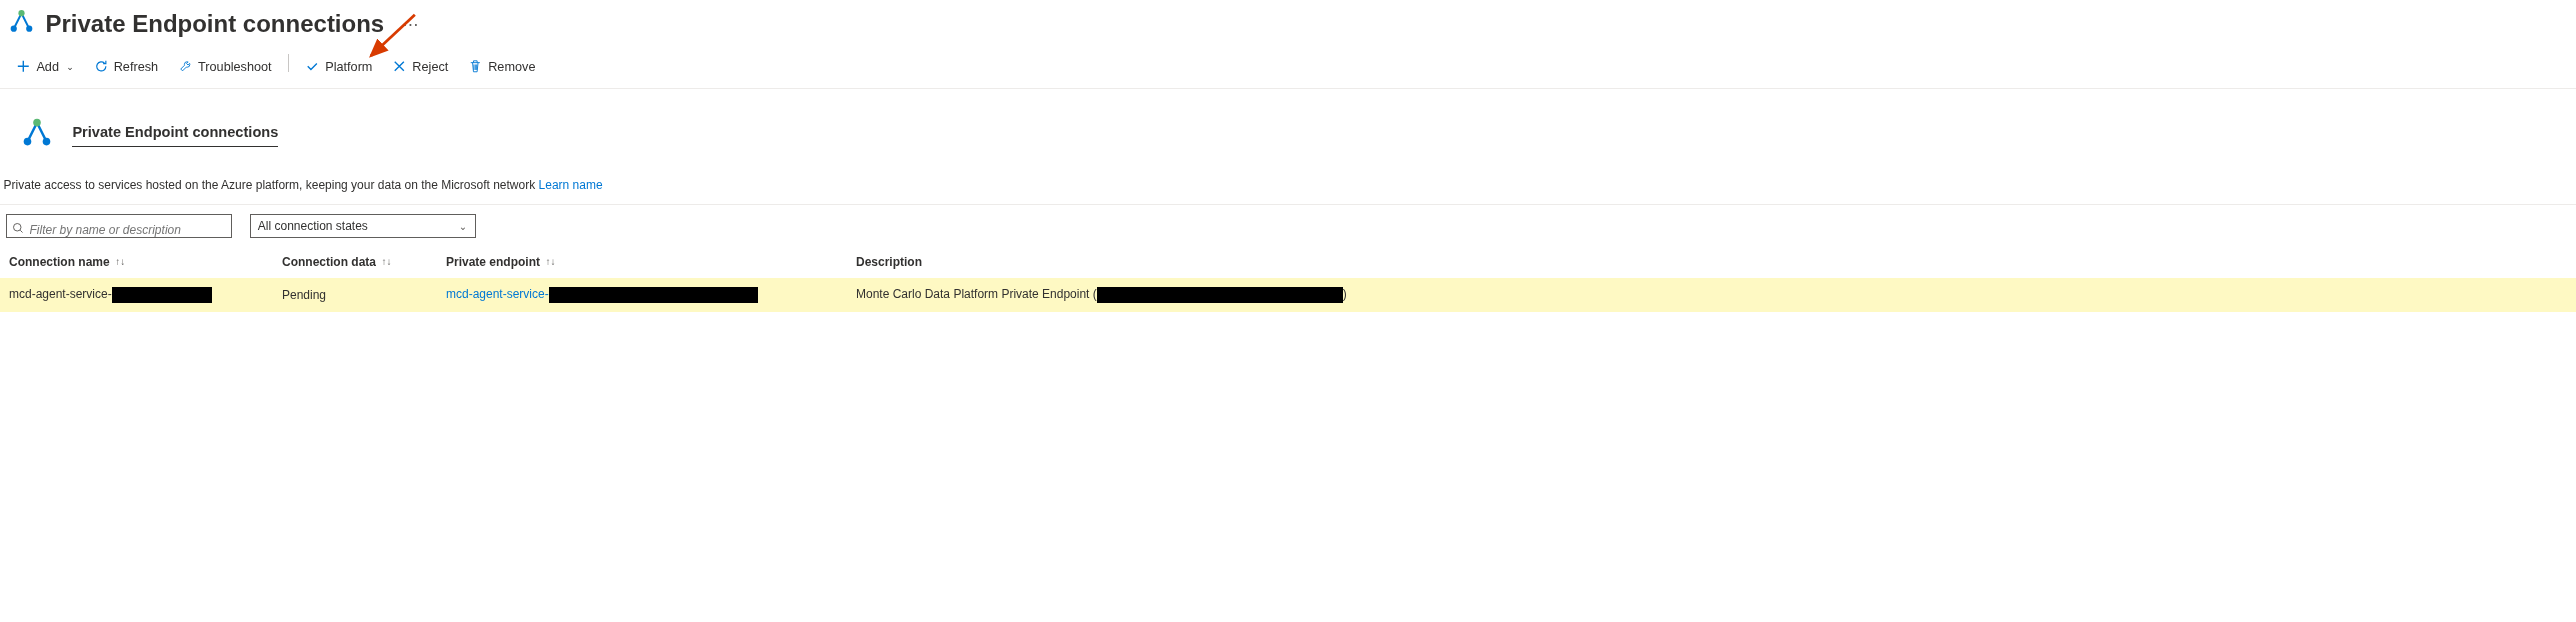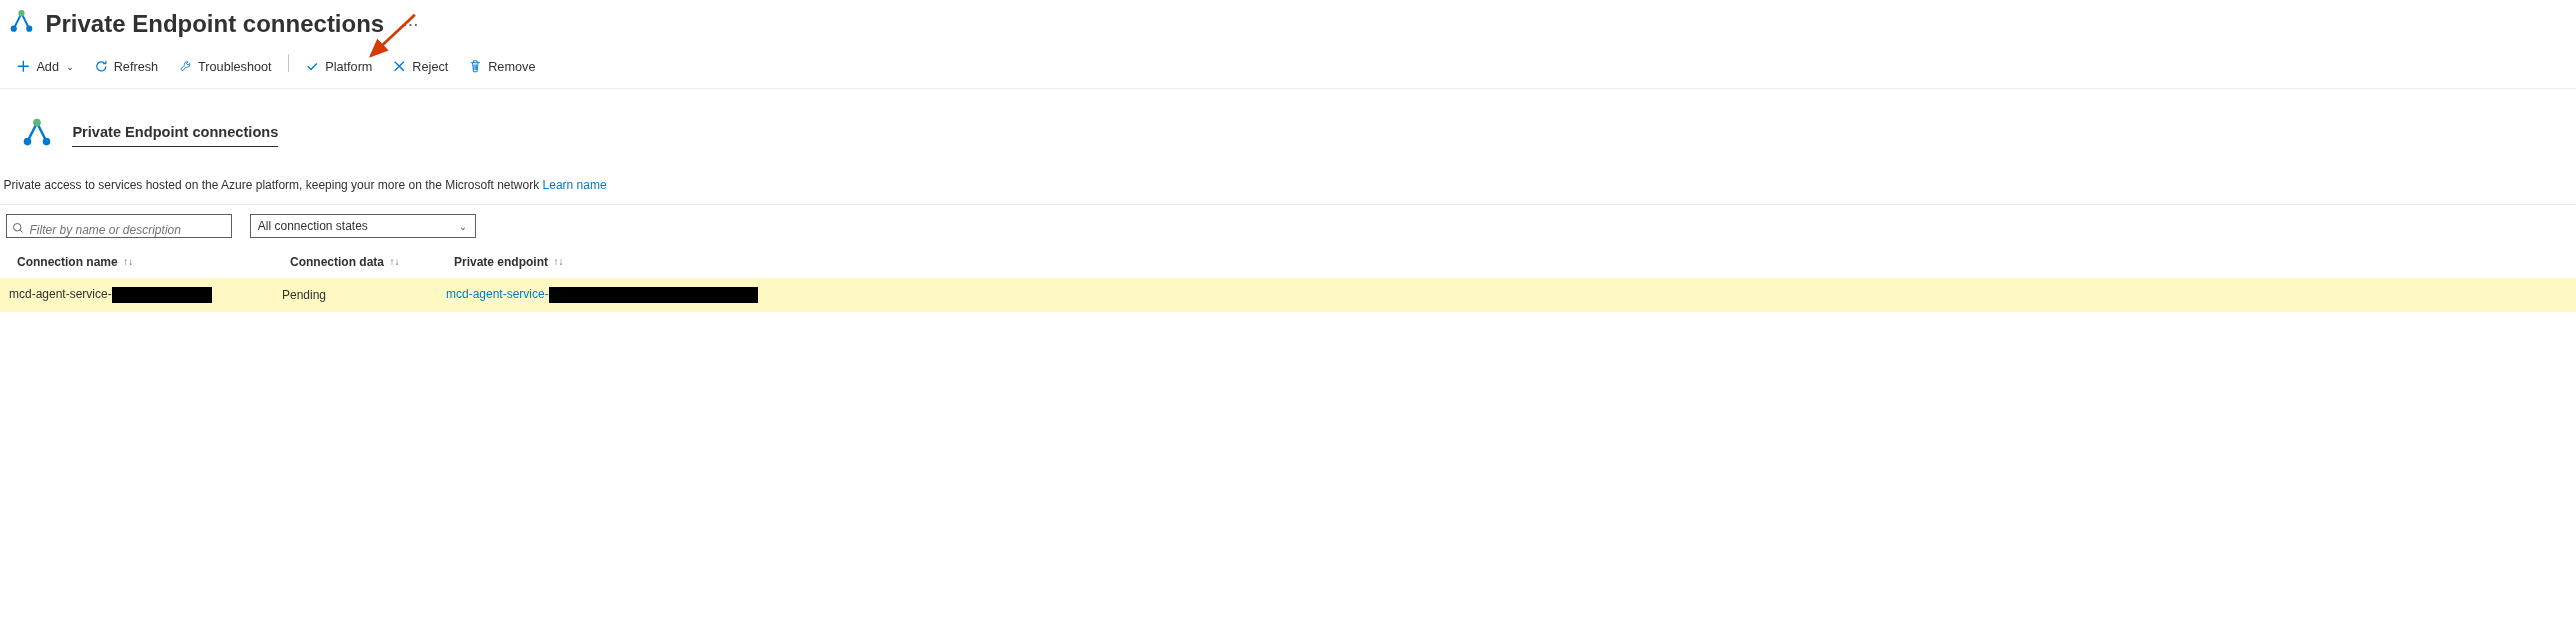--- a/index.html
+++ b/index.html
@@ -153,21 +153,20 @@
       color: #605e5c;
     }
     .table {
       width: 100%;
     }
     .table-head {
       display: flex;
       padding: 9px 9px;
       font-weight: 600;
       font-size: 12px;
-      margin-left: 8px;
     }
     .table-row {
       display: flex;
       padding: 9px 9px;
       background: #fef9c3;
       font-size: 12px;
       align-items: center;
     }
     .col-name { width: 273px; }
     .col-state { width: 164px; }
@@ -281,21 +280,21 @@
         <path d="M10 28 L20 8 L30 28" stroke="#0078d4" stroke-width="2.5" fill="none"></path>
         <circle cx="10" cy="28" r="4" fill="#0078d4"></circle>
         <circle cx="30" cy="28" r="4" fill="#0078d4"></circle>
         <circle cx="20" cy="8" r="4" fill="#5bb974"></circle>
       </svg>
     </span>
     <div class="section-title">Private Endpoint connections</div>
   </div>
 
   <div class="desc-row">
-    <span>Private access to services hosted on the Azure platform, keeping your more on the Microsoft network</span>
+    <span>Private access to services hosted on the Azure platform, keeping your data on the Microsoft network</span>
     <a>Learn name</a>
   </div>
 
   <div class="filters">
     <div class="filter-input">
       <span class="search-ic">
         <svg width="12" height="12" viewBox="0 0 16 16">
             <circle cx="7" cy="7" r="5" stroke="currentColor" stroke-width="1.3" fill="none"></circle>
             <path d="M11 11l3 3" stroke="currentColor" stroke-width="1.3"></path>
           </svg>
@@ -315,26 +314,32 @@
         <span class="sort-ic">↑↓</span>
       </div>
       <div class="col-state th">
         <span>Connection data</span>
         <span class="sort-ic">↑↓</span>
       </div>
       <div class="col-endpoint th">
         <span>Private endpoint</span>
         <span class="sort-ic">↑↓</span>
       </div>
+      <div class="col-desc th">
+        <span>Description</span>
+      </div>
     </div>
 
     <div class="table-row">
       <div class="col-name">
         <span>mcd-agent-service-</span><span class="redact" style="width:100px"></span>
       </div>
       <div class="col-state">Pending</div>
       <div class="col-endpoint">
         <span class="link"><span>mcd-agent-service-</span></span><span class="redact" style="width:209px"></span>
       </div>
+      <div class="col-desc">
+        <span>Monte Carlo Data Platform Private Endpoint (</span><span class="redact" style="width:246px"></span><span>)</span>
+      </div>
     </div>
   </div>
 </div>
 
 
 </body></html>

